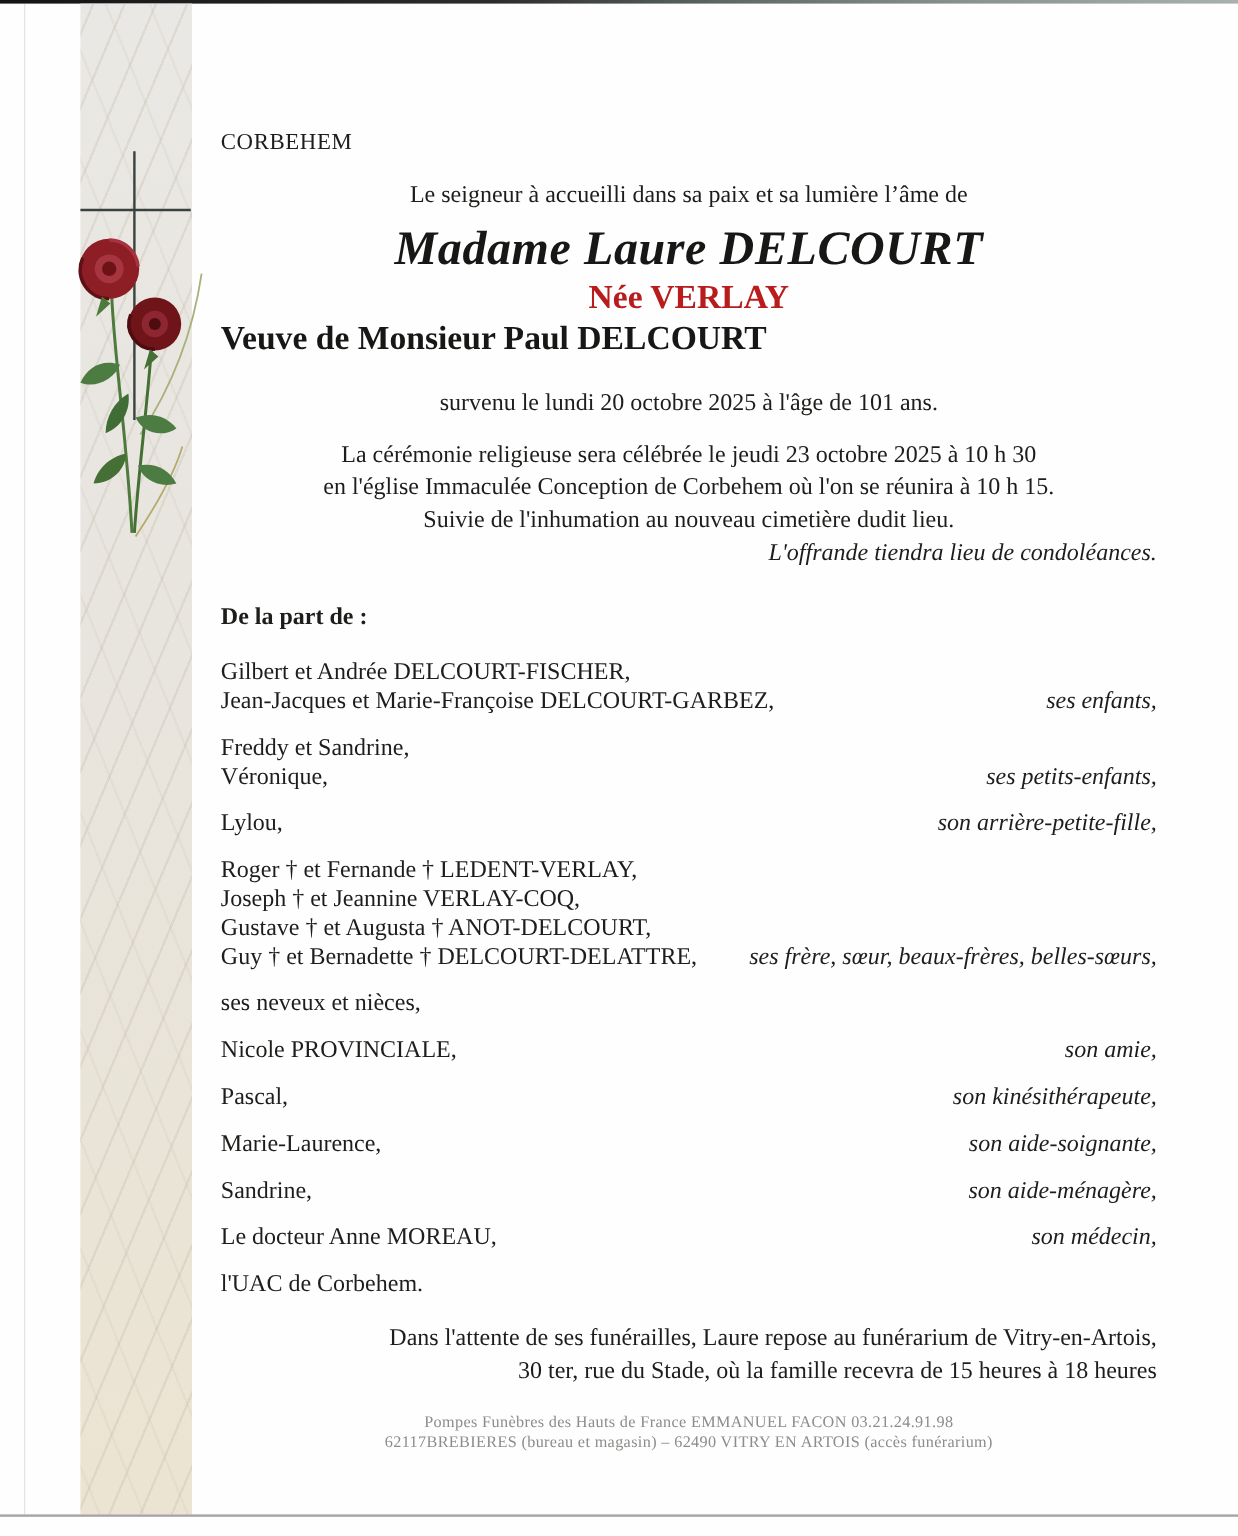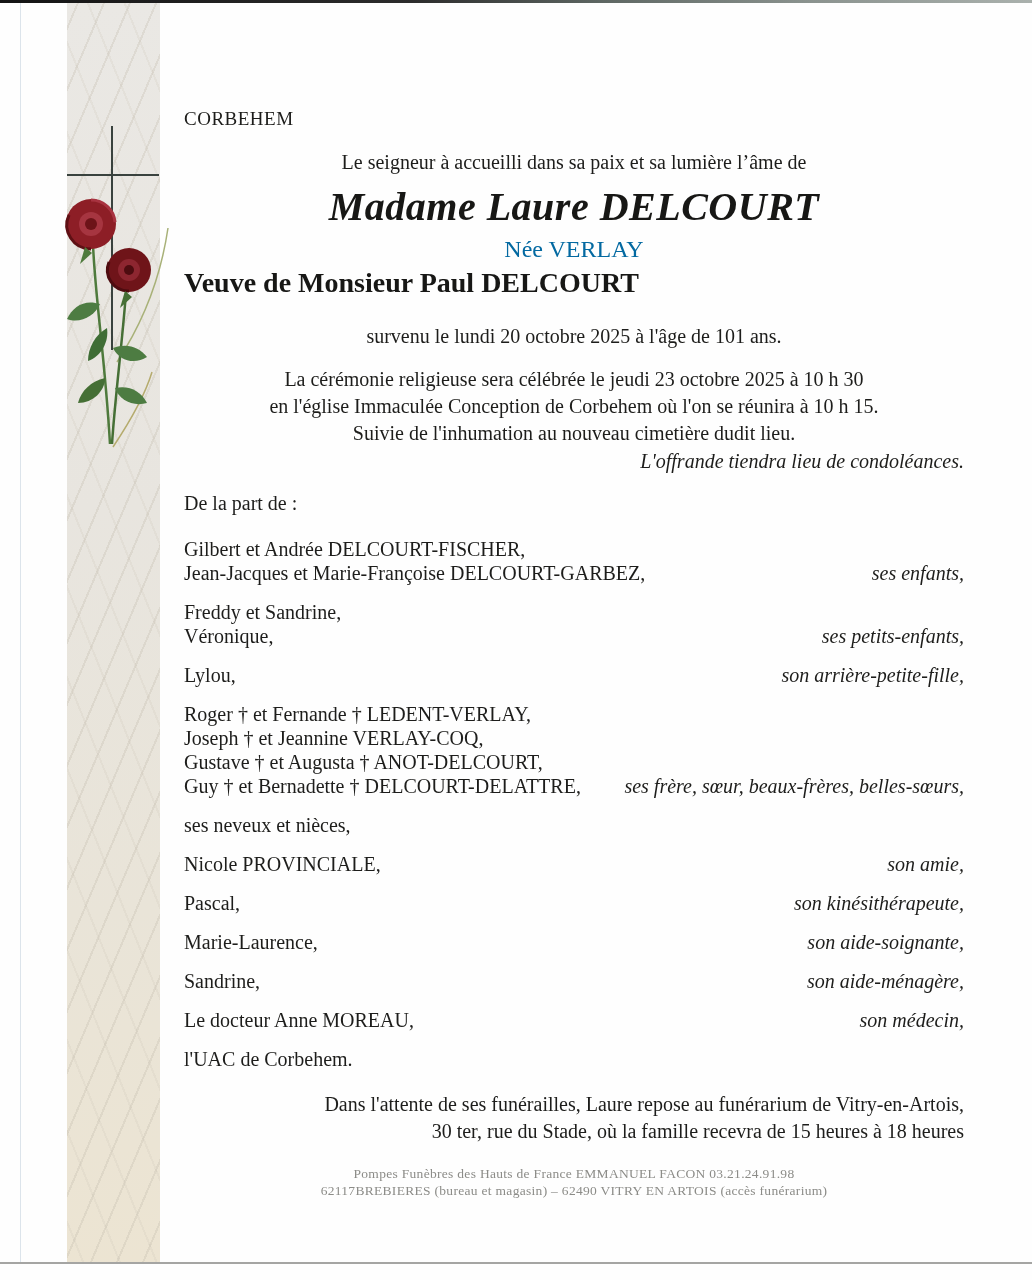--- a/index.html
+++ b/index.html
@@ -34,26 +34,26 @@
   }
   .floral{position:absolute;top:112px;left:55px;width:120px;height:350px;}
   
   .content{
     position:absolute;top:100px;left:184px;width:780px;
     font-size:20px;line-height:24px;
   }
   .city{font-size:19px;line-height:22px;padding-top:8px;letter-spacing:0.5px;}
   .intro{text-align:center;margin-top:20px;}
   .deceased-name{text-align:center;margin-top:10px;font-size:40px;line-height:46px;font-weight:bold;letter-spacing:0.5px;color:#171715;font-style:italic;}
-  .maiden{text-align:center;margin-top:2px;font-size:24px;line-height:34px;font-weight:normal;color:#0369a1;}
+  .maiden{text-align:center;margin-top:2px;font-size:28px;line-height:34px;font-weight:bold;color:#b91c1c;}
   .widow{text-align:left;font-size:28px;line-height:34px;font-weight:bold;color:#171715;}
   .death{text-align:center;margin-top:24px;}
   .ceremony{text-align:center;margin-top:18px;line-height:27px;}
   .offering{text-align:right;margin-top:2px;font-style:italic;}
-  .from-label{margin-top:18px;}
+  .from-label{margin-top:29px;font-weight:bold;}
   .groups{margin-top:22px;}
   .group{margin-bottom:15px;}
   .row{display:flex;justify-content:space-between;align-items:baseline;}
   .rel{font-style:italic;white-space:nowrap;}
   .wake{text-align:right;margin-top:20px;line-height:27px;}
   .funeral-home{
     text-align:center;margin-top:20px;
     font-size:13.5px;line-height:17px;color:#8c8c88;letter-spacing:0.3px;
   }
 </style>

